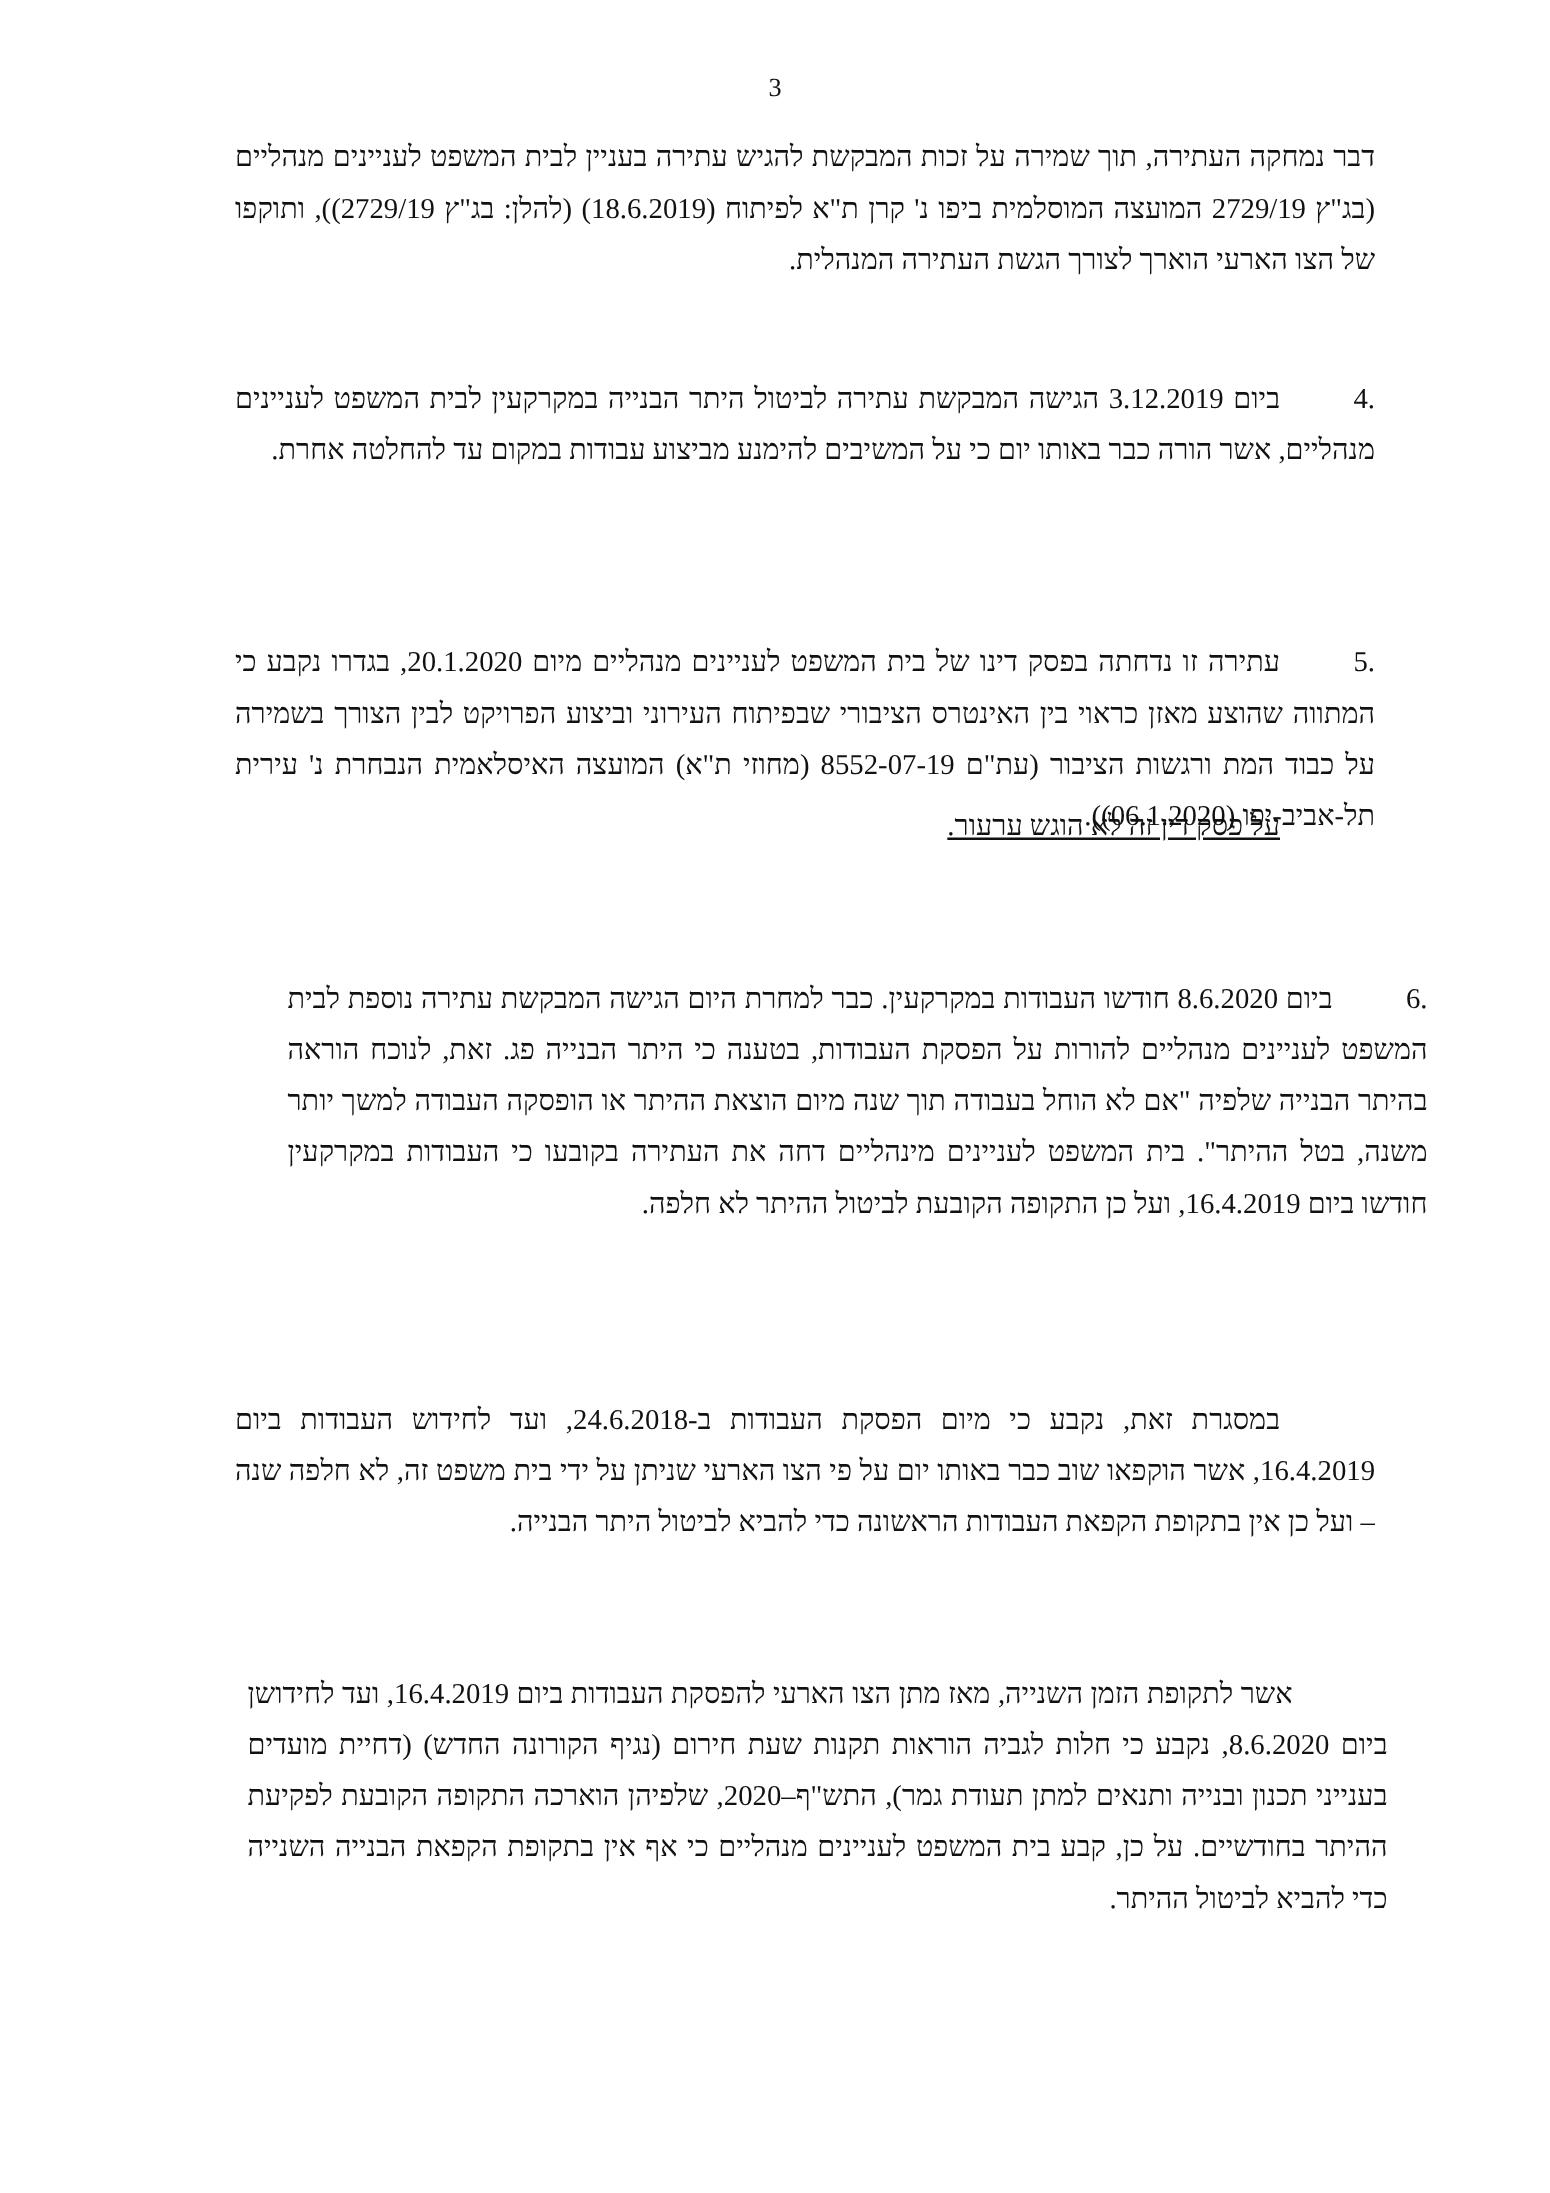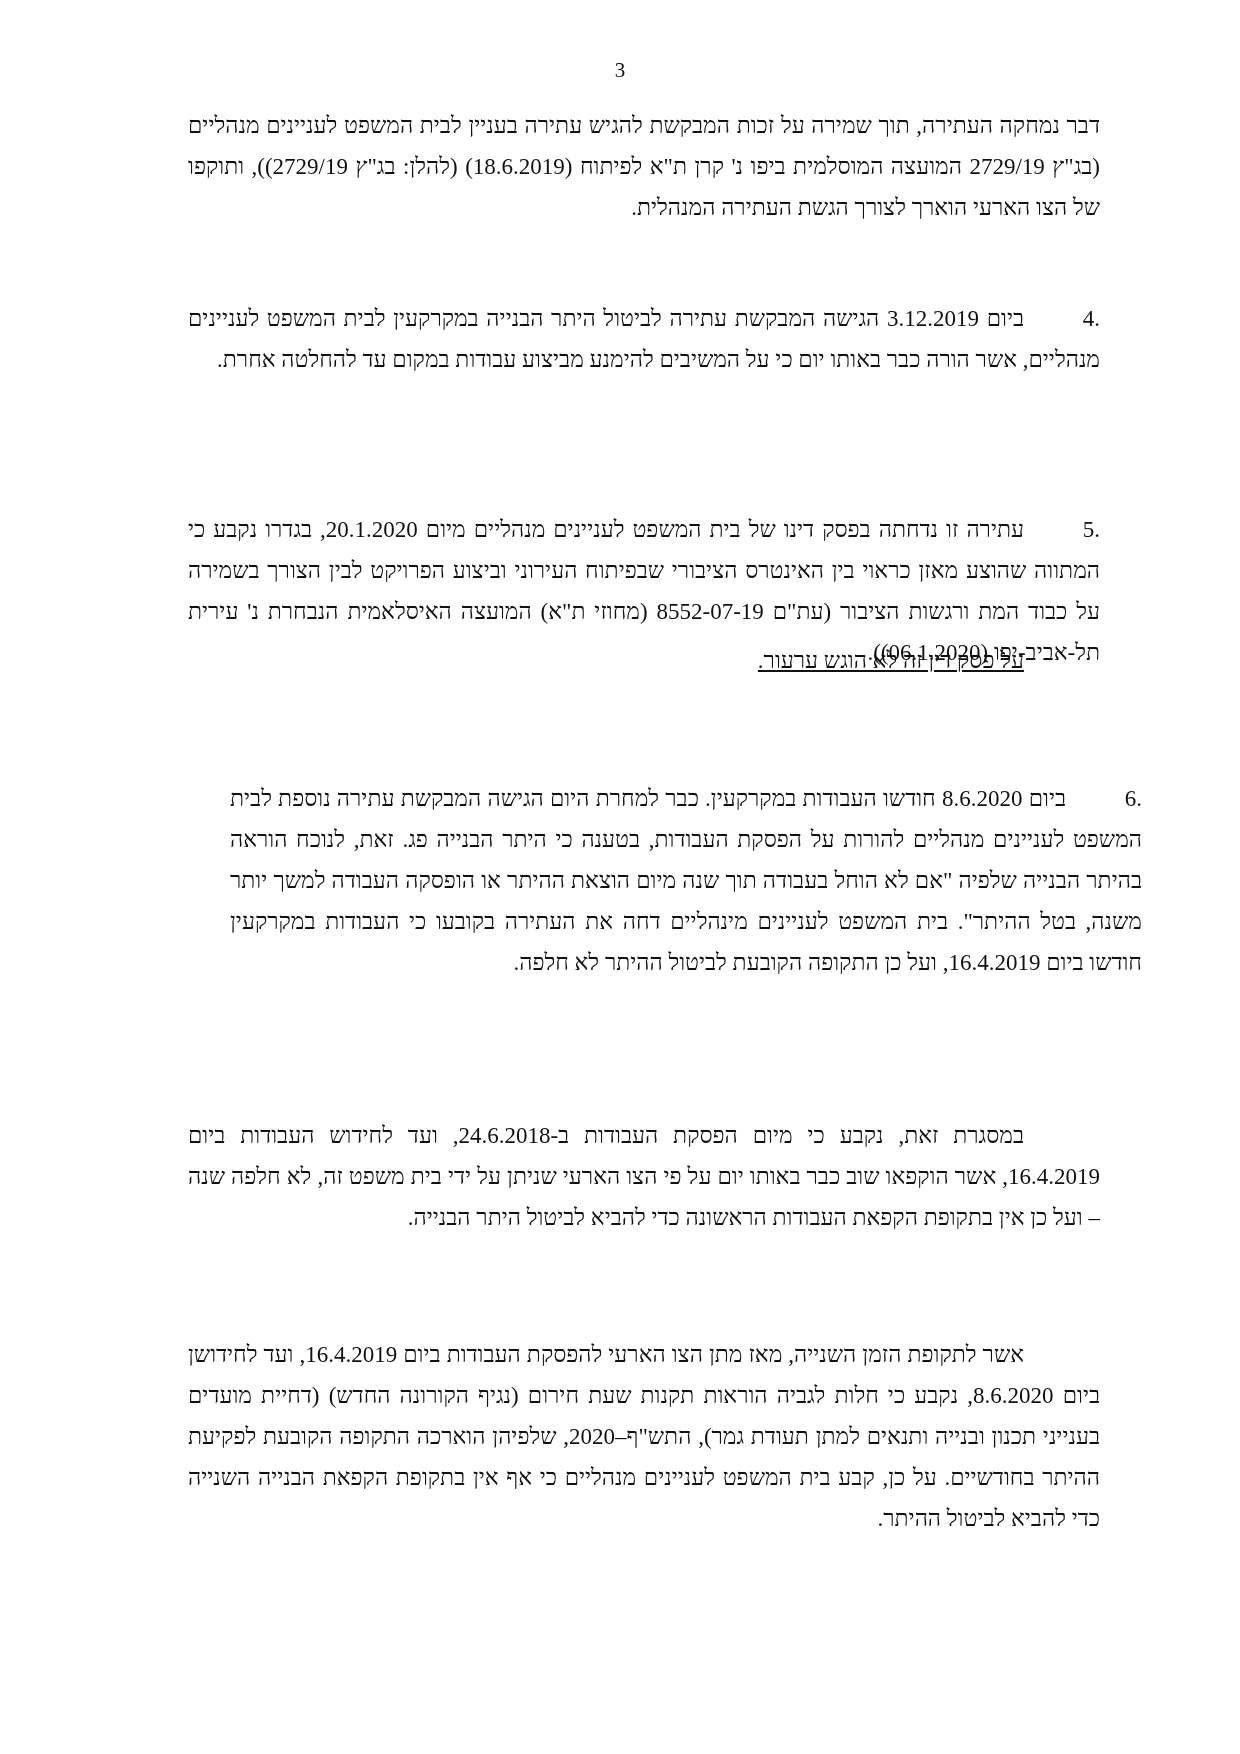--- a/index.html
+++ b/index.html
@@ -80,17 +80,17 @@
   </p>
 
   <p class="para" style="top:778px;margin-left:42px;">
     <span class="num"><span class="num-inner">6.</span></span><span>ביום 8.6.2020 חודשו העבודות במקרקעין. כבר למחרת היום הגישה המבקשת עתירה נוספת לבית המשפט לעניינים מנהליים להורות על הפסקת העבודות, בטענה כי היתר הבנייה פג. זאת, לנוכח הוראה בהיתר הבנייה שלפיה "אם לא הוחל בעבודה תוך שנה מיום הוצאת ההיתר או הופסקה העבודה למשך יותר משנה, בטל ההיתר". בית המשפט לעניינים מינהליים דחה את העתירה בקובעו כי העבודות במקרקעין חודשו ביום 16.4.2019, ועל כן התקופה הקובעת לביטול ההיתר לא חלפה.</span>
   </p>
 
   <p class="para" style="top:1115px;">
     <span class="indent"></span><span>במסגרת זאת, נקבע כי מיום הפסקת העבודות ב-24.6.2018, ועד לחידוש העבודות ביום 16.4.2019, אשר הוקפאו שוב כבר באותו יום על פי הצו הארעי שניתן על ידי בית משפט זה, לא חלפה שנה – ועל כן אין בתקופת הקפאת העבודות הראשונה כדי להביא לביטול היתר הבנייה.</span>
   </p>
 
-  <p class="para" style="top:1334px;">
+  <p class="para" style="top:1334px;margin-left:10px;">
     <span class="indent"></span><span>אשר לתקופת הזמן השנייה, מאז מתן הצו הארעי להפסקת העבודות ביום 16.4.2019, ועד לחידושן ביום 8.6.2020, נקבע כי חלות לגביה הוראות תקנות שעת חירום (נגיף הקורונה החדש) (דחיית מועדים בענייני תכנון ובנייה ותנאים למתן תעודת גמר), התש"ף–2020, שלפיהן הוארכה התקופה הקובעת לפקיעת ההיתר בחודשיים. על כן, קבע בית המשפט לעניינים מנהליים כי אף אין בתקופת הקפאת הבנייה השנייה כדי להביא לביטול ההיתר.</span>
   </p>
 
 </div>
 
 </body></html>

